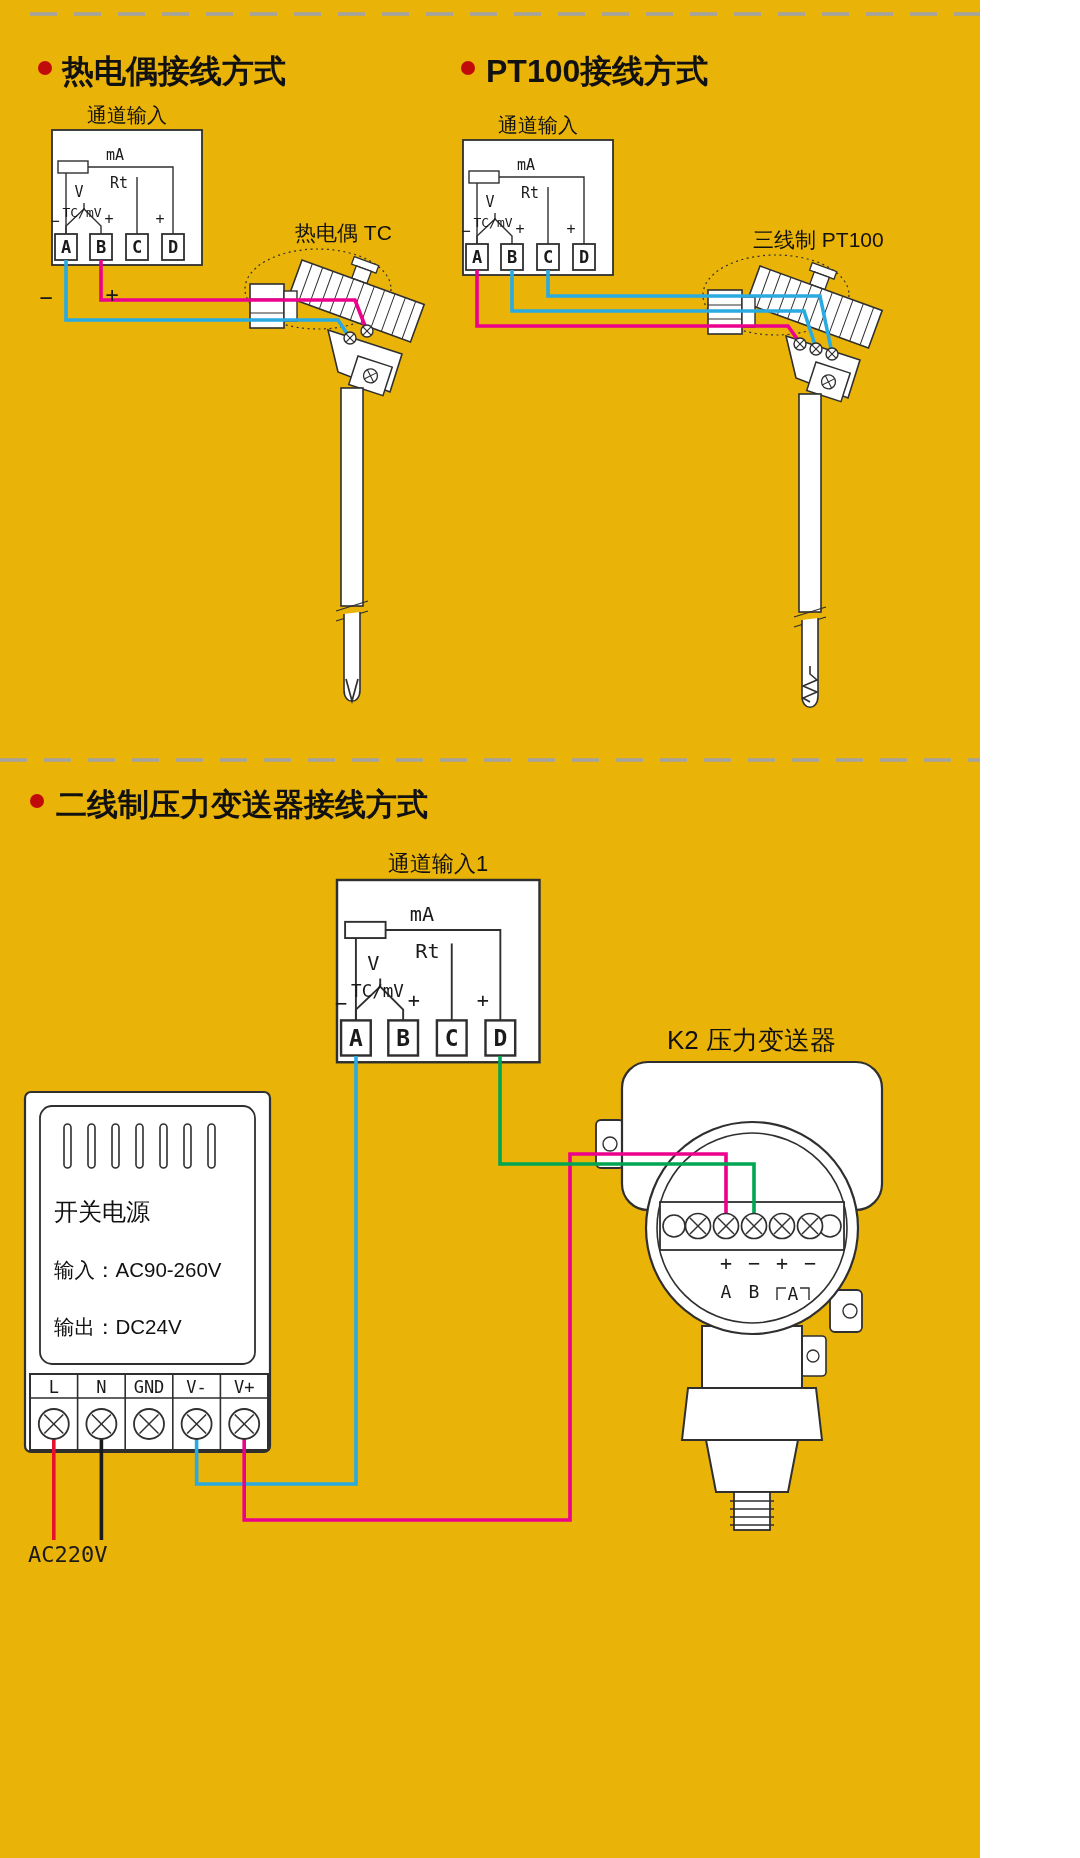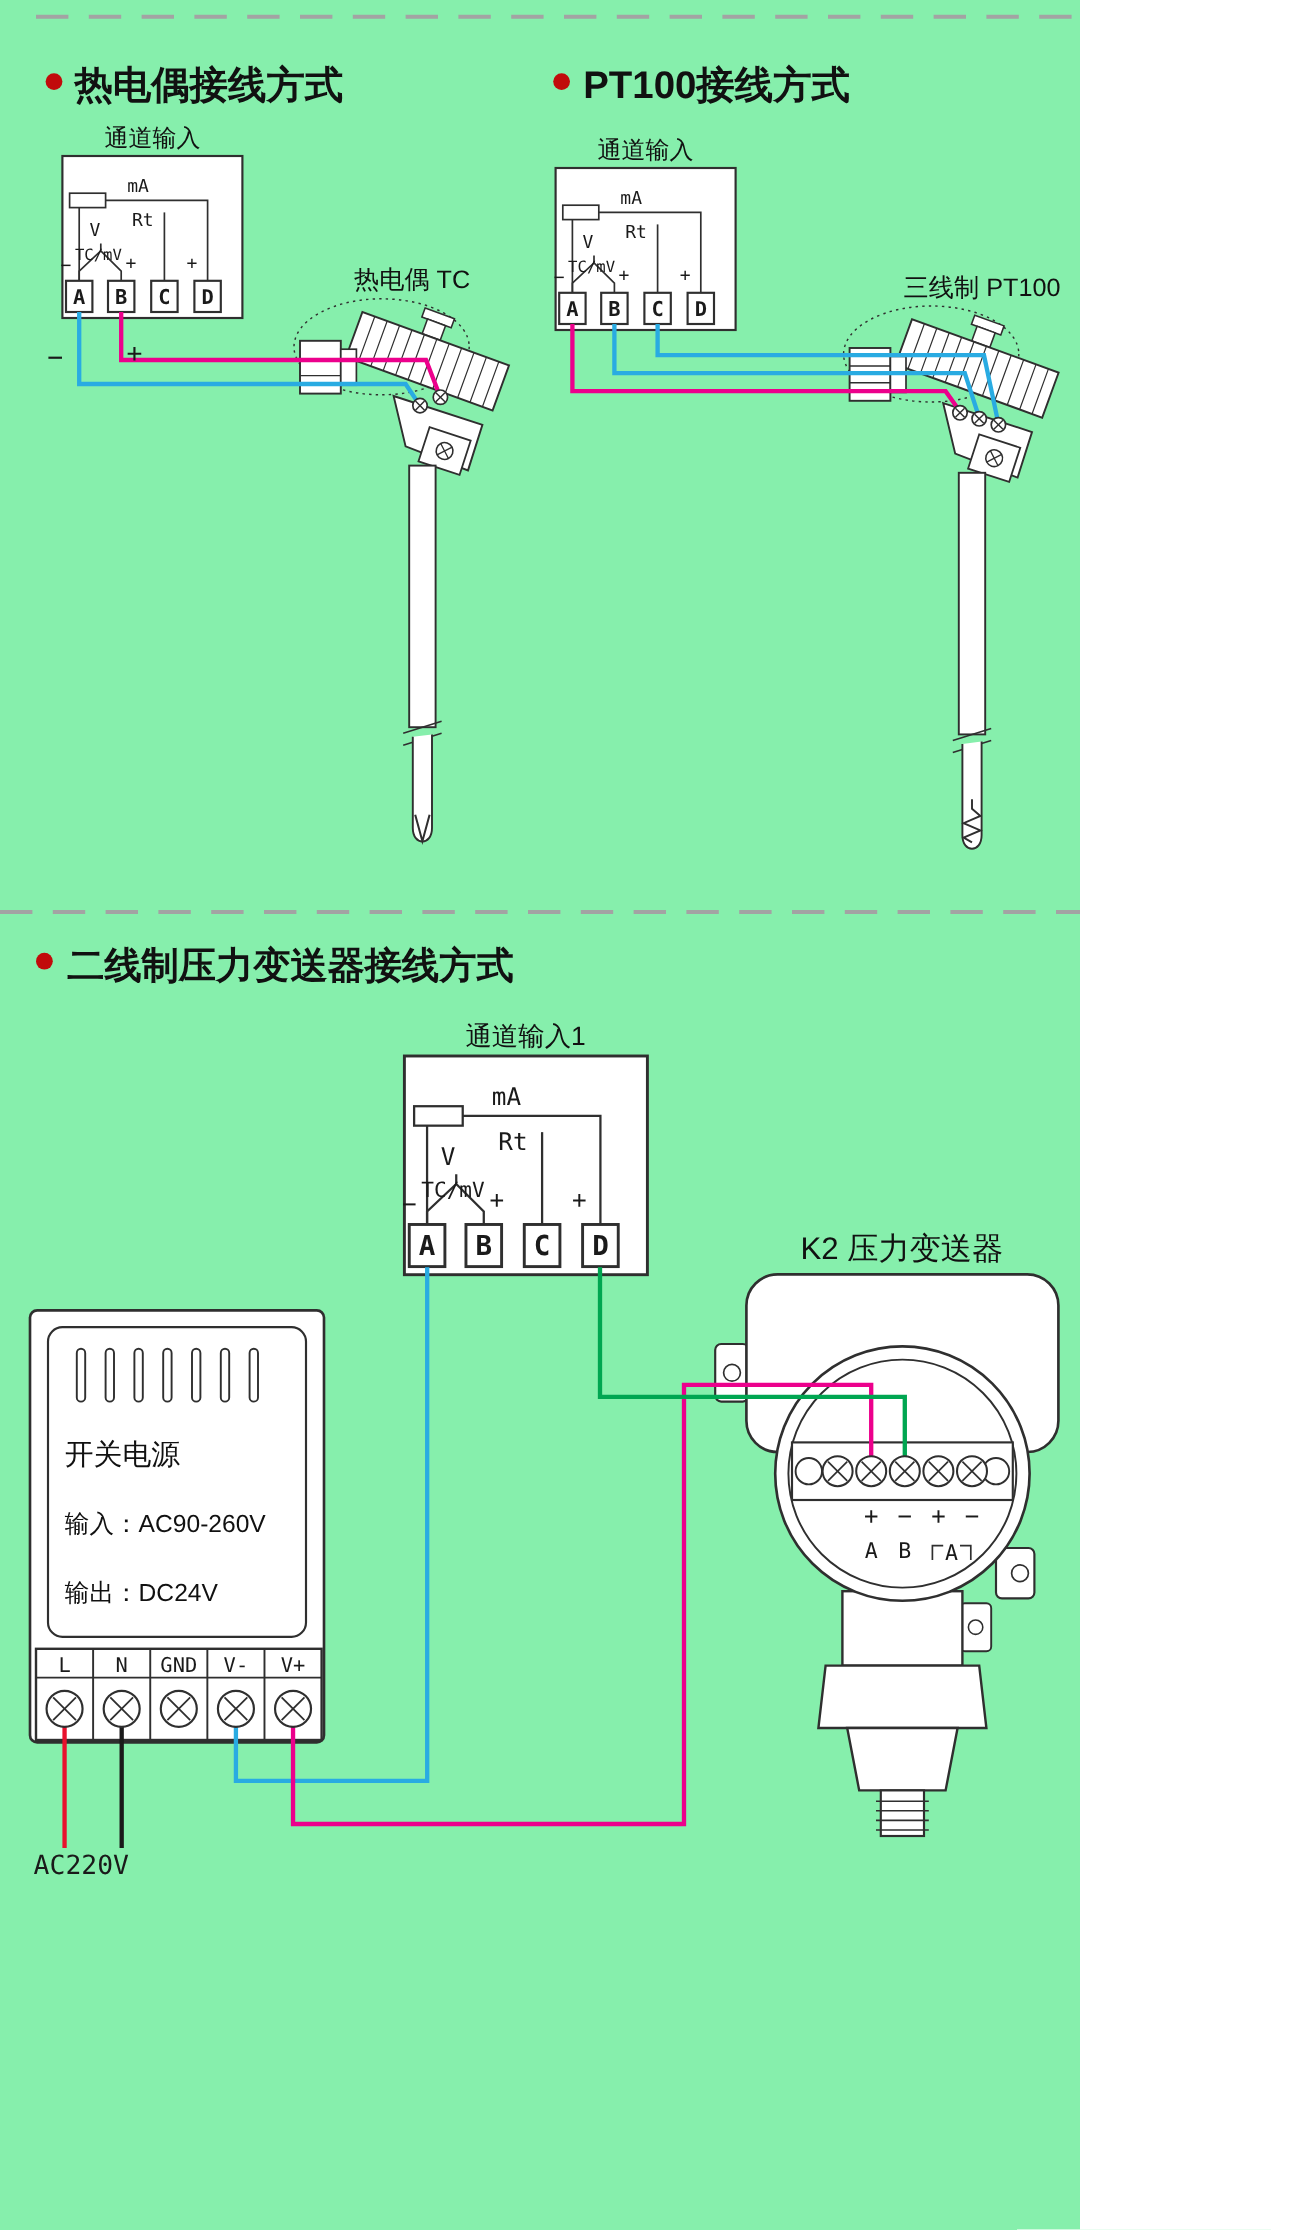--- a/index.html
+++ b/index.html
@@ -1,16 +1,16 @@
 <!DOCTYPE html>
 <html><head>
 <meta charset="utf-8">
 <style>
   html,body{margin:0;padding:0;background:#fff}
-  .page{position:relative;width:900px;height:1858px;background:#86efac;overflow:hidden}
+  .page{position:relative;width:980px;height:1858px;background:#eab308;overflow:hidden}
   svg{display:block}
   .ln{stroke:#2f2f2f;fill:none}
   .fw{fill:#fff;stroke:#2f2f2f}
   .txt{font-family:"DejaVu Sans Mono",monospace;fill:#1a1a1a}
   .cjk{font-family:"Liberation Sans",sans-serif;fill:#111}
   .mid{text-anchor:middle}
   .hdr{font-weight:600}
   .wire{fill:none;stroke-width:3.6}
   .dash{stroke:#a3a3a3;stroke-width:3.4;stroke-dasharray:27 17;fill:none}
 </style>

